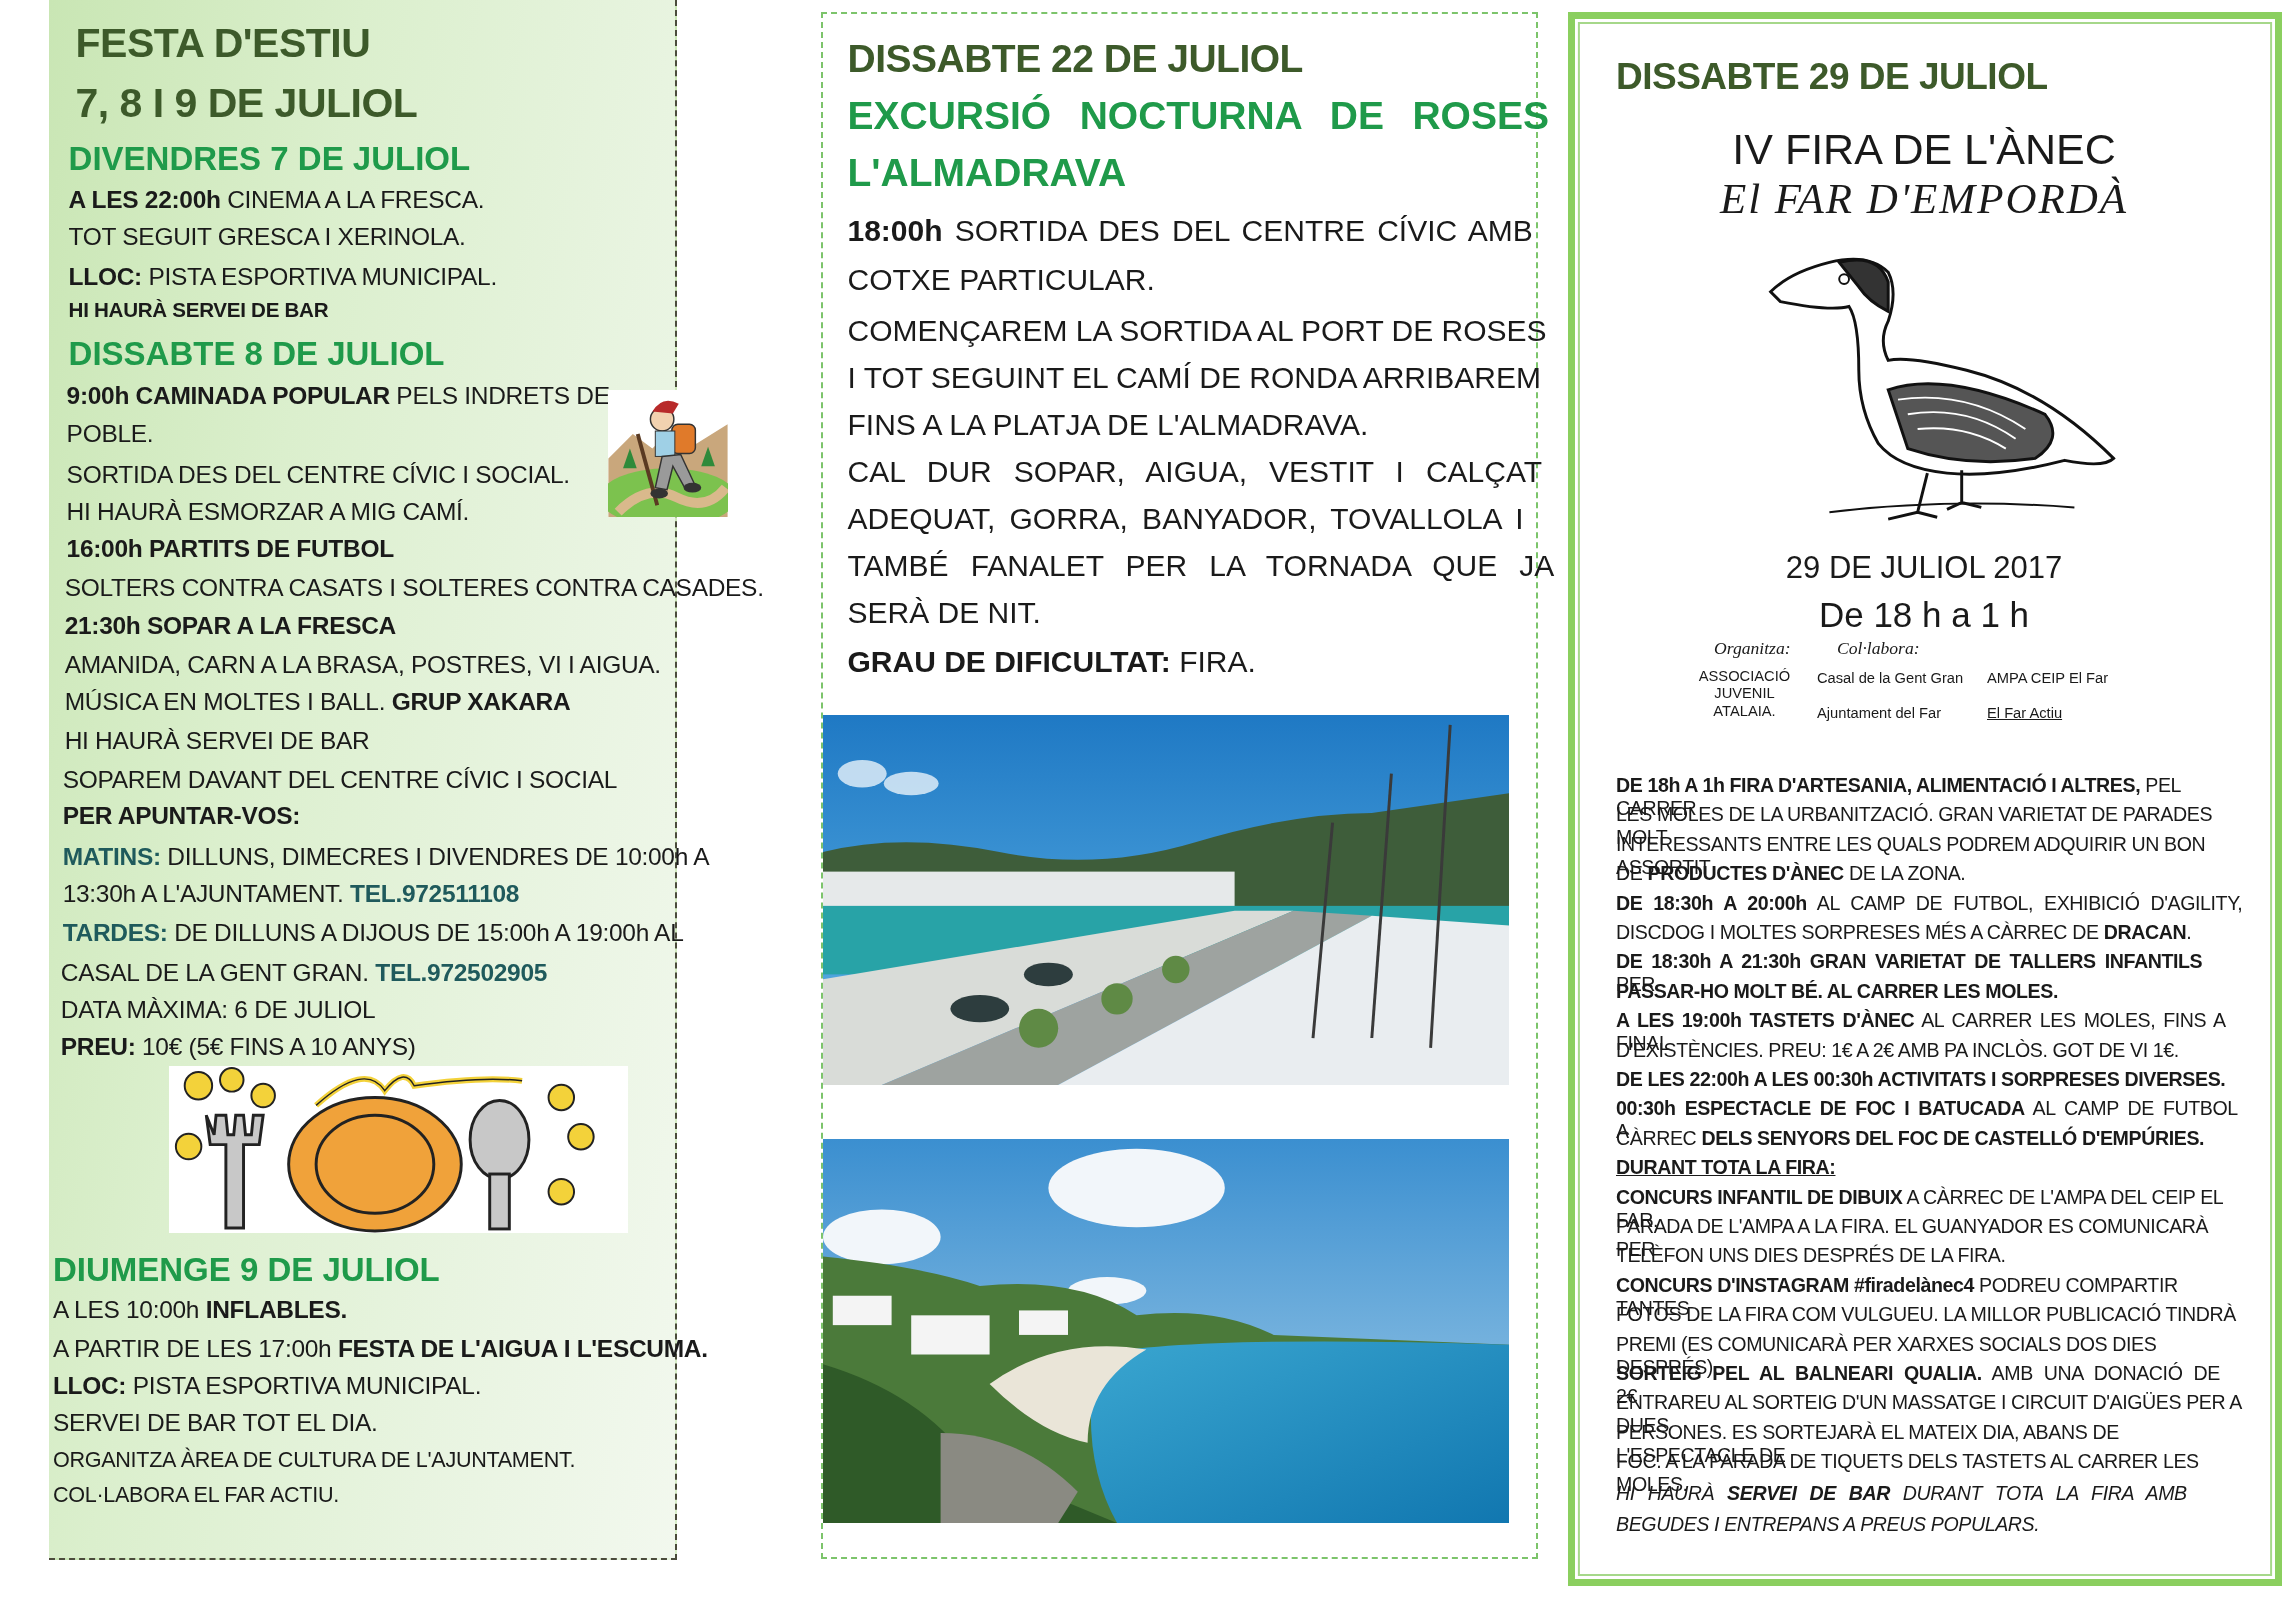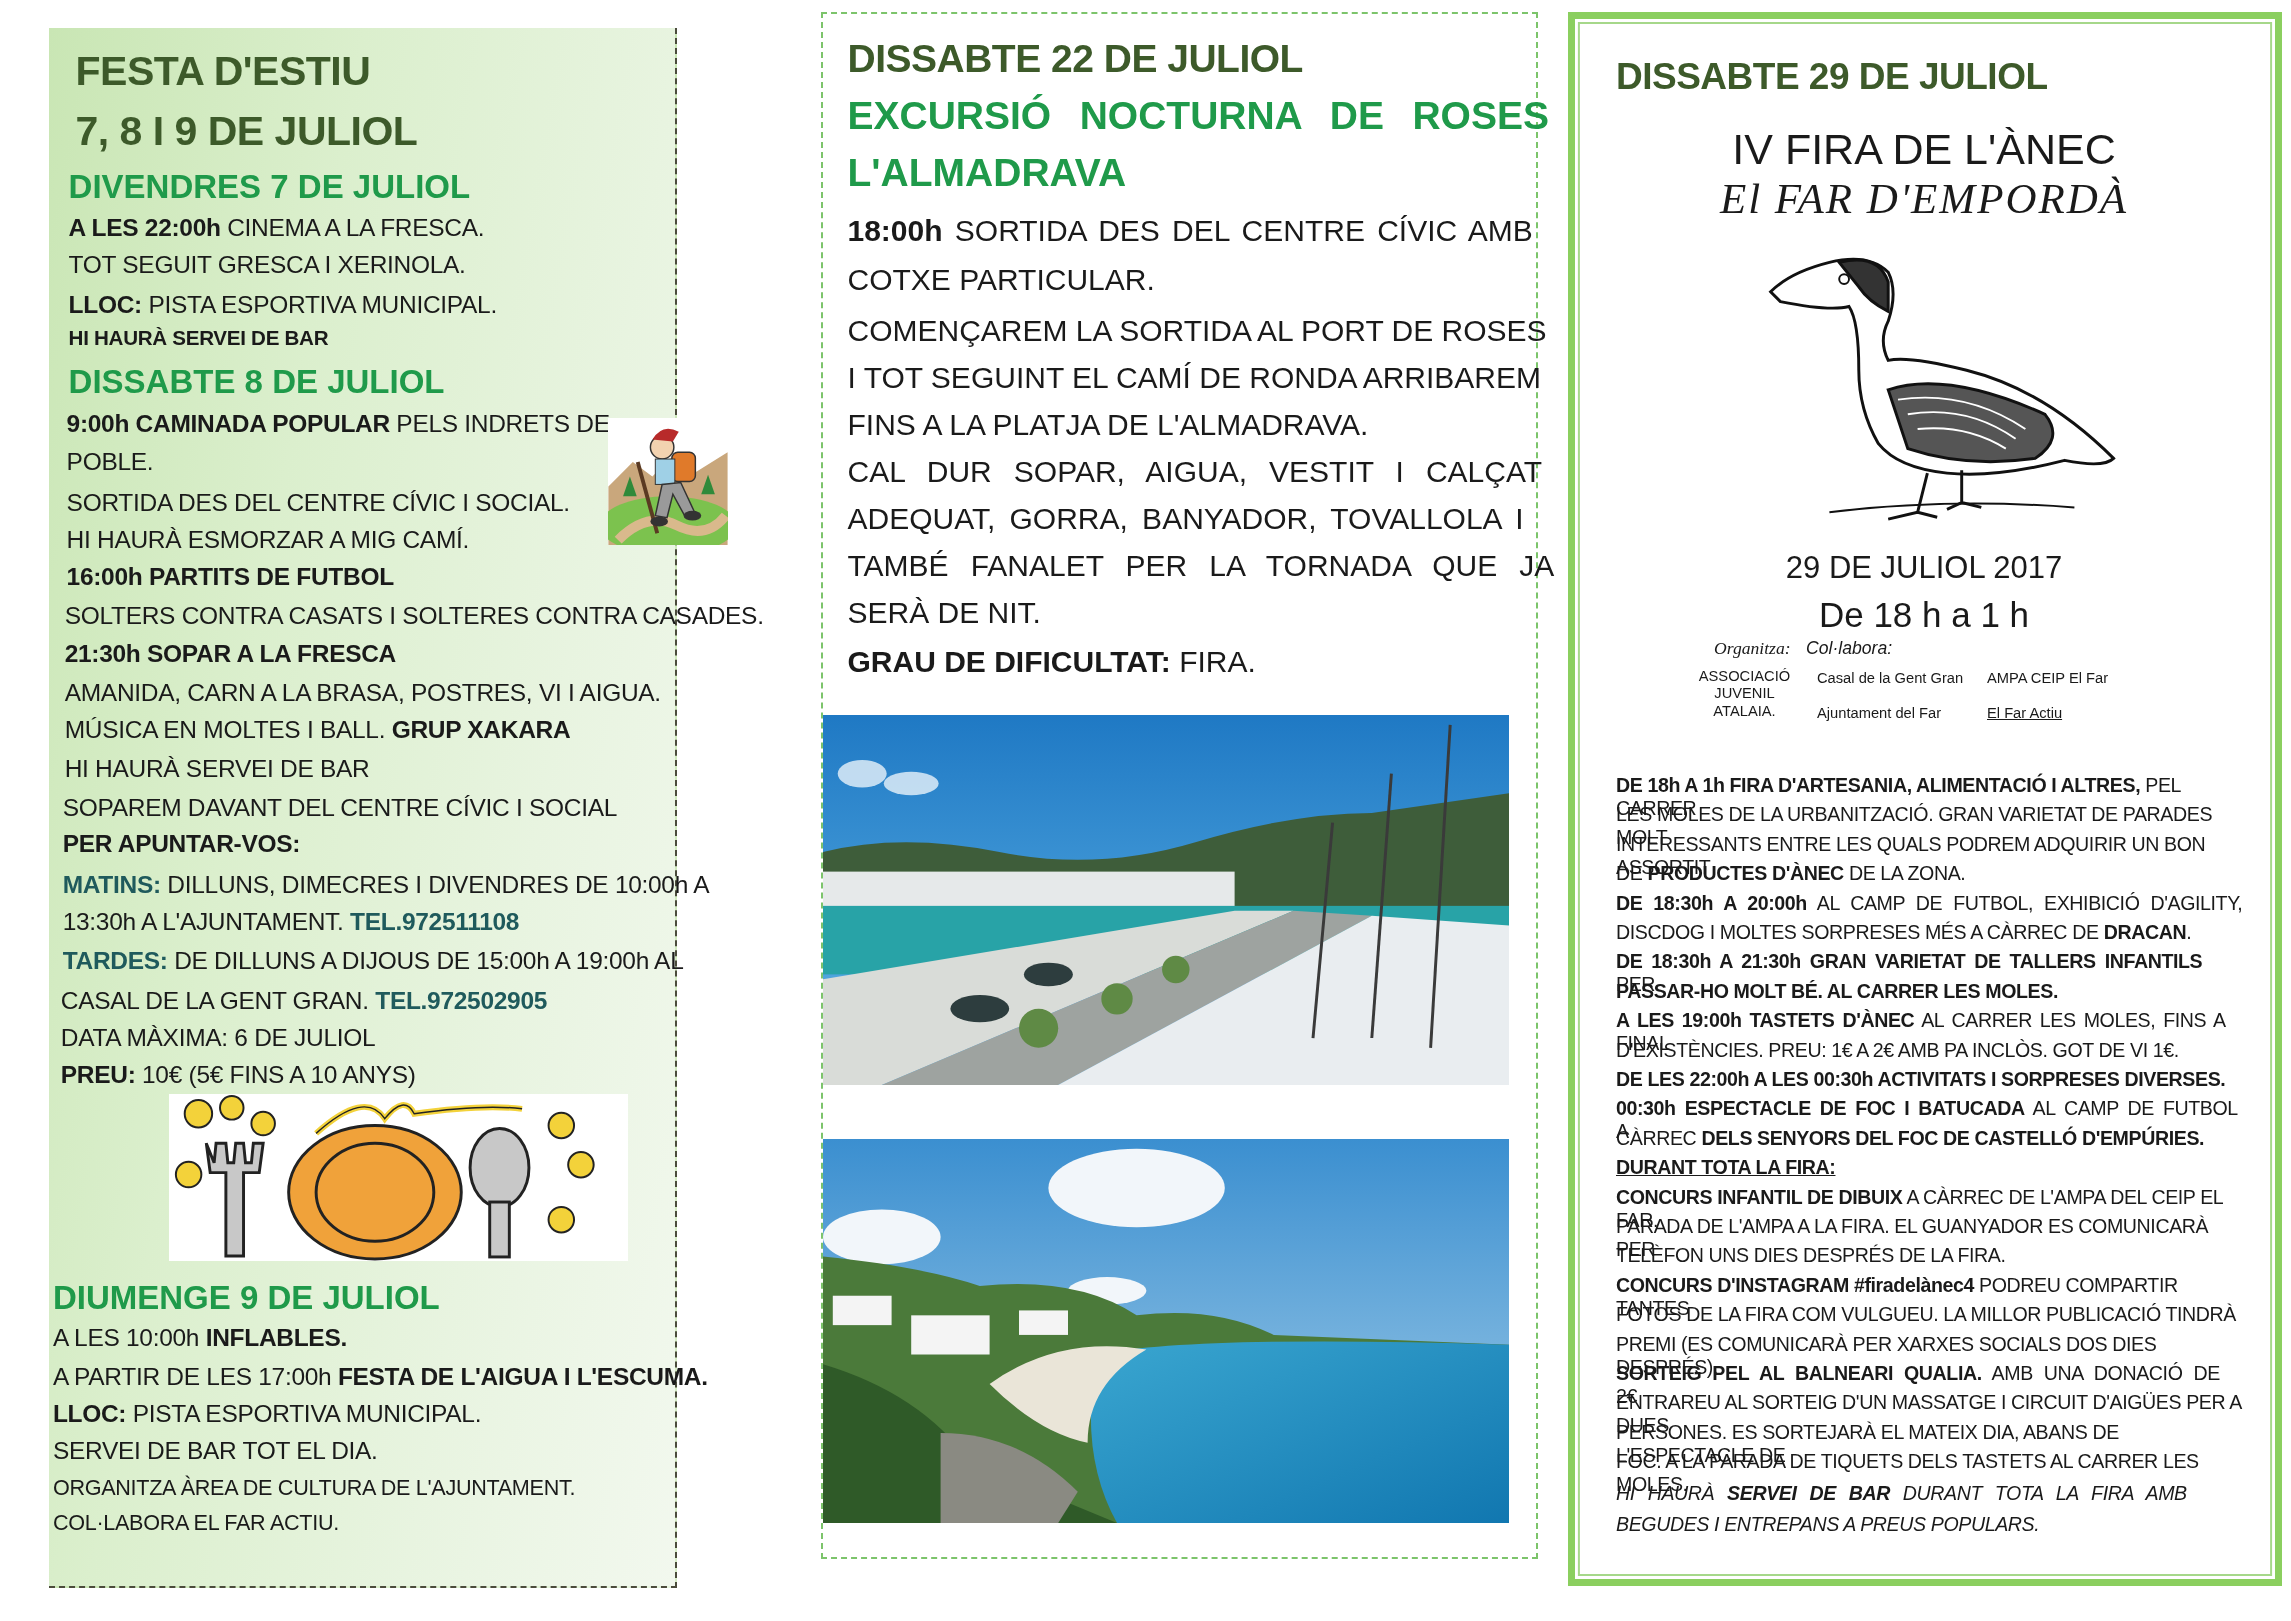--- a/index.html
+++ b/index.html
@@ -1,21 +1,21 @@
 <!DOCTYPE html>
 <html><head>
 <meta charset="utf-8">
 <style>
   html, body { margin:0; padding:0; }
   body { width:2292px; height:1621px; background:#ffffff; position:relative; overflow:hidden;
          font-family:"Liberation Sans", sans-serif; color:#1a1a1a; }
   .panel { position:absolute; box-sizing:border-box; }
   #left { left:49px; top:0; width:628px; height:1560px;
           background:linear-gradient(100deg,#c9e6b4 0%,#dbefcd 35%,#e8f4e0 70%,#f2f8ee 100%);
-          border-right:2px dashed #4b4b3c; border-bottom:2.9px dashed #4b4b3c;margin-top:28px; }
+          border-right:2px dashed #4b4b3c; border-bottom:2.9px dashed #4b4b3c; }
   #middle { left:821px; top:11.8px; width:717px; height:1547px; background:#fff;
             border:2.9px dashed #7cc46b; }
   #right { left:1568px; top:11.8px; width:714px; height:1574px; background:#fff;
            border:7.8px solid #8bcf5f; box-shadow: inset 0 0 0 2.9px #fff, inset 0 0 0 4.9px #a6d88a; }
   .cond { font-family:"Liberation Sans Narrow","Liberation Sans", sans-serif; }
   .t { position:absolute; white-space:nowrap; transform-origin:left top; }
   .title-dark { color:#3d5a2a; font-weight:bold; font-size:39px; letter-spacing:-0.5px; }
   .title-green { color:#1f9a4a; font-weight:bold; font-size:33px; }
   .body-line { font-size:24.5px; letter-spacing:-0.3px; }
   .b { font-weight:bold; }
@@ -207,21 +207,21 @@
         <path d="M80 285 Q200 270 330 280" stroke-width="2"></path>
       </g>
       <circle cx="95" cy="47" r="5" fill="#fff" stroke="#111" stroke-width="2"></circle>
     </svg>
   </div>
 
   <div class="cap" style="left:0;width:698px;top:531px;font-size:31px;">29 DE JULIOL 2017</div>
   <div class="cap" style="left:0;width:698px;top:576px;font-size:35px;">De 18 h a 1 h</div>
 
   <div class="t" style="left:139px;top:619px;font-family:'Liberation Serif',serif;font-style:italic;font-size:17.6px;">Organitza:</div>
-  <div class="t" style="left:231px;top:619px;font-family:Liberation Sans, sans-serif;font-style:italic;font-size:17.6px;">Col·labora:</div>
+  <div class="t" style="left:262px;top:619px;font-family:Liberation Serif, serif;font-style:italic;font-size:17.6px;">Col·labora:</div>
   <div class="cap" style="left:106px;width:127px;top:649px;font-size:14.7px;line-height:17.6px;">
     <div>ASSOCIACIÓ</div>
       <div>JUVENIL</div>
       <div>ATALAIA.</div>
   </div>
   <div class="t" style="left:242px;top:651px;font-size:14.7px;">Casal de la Gent Gran</div>
   <div class="t" style="left:412px;top:651px;font-size:14.7px;">AMPA CEIP El Far</div>
   <div class="t" style="left:242px;top:686px;font-size:14.7px;">Ajuntament del Far</div>
   <div class="t" style="left:412px;top:686px;font-size:14.7px;text-decoration:underline;">El Far Actiu</div>
 

